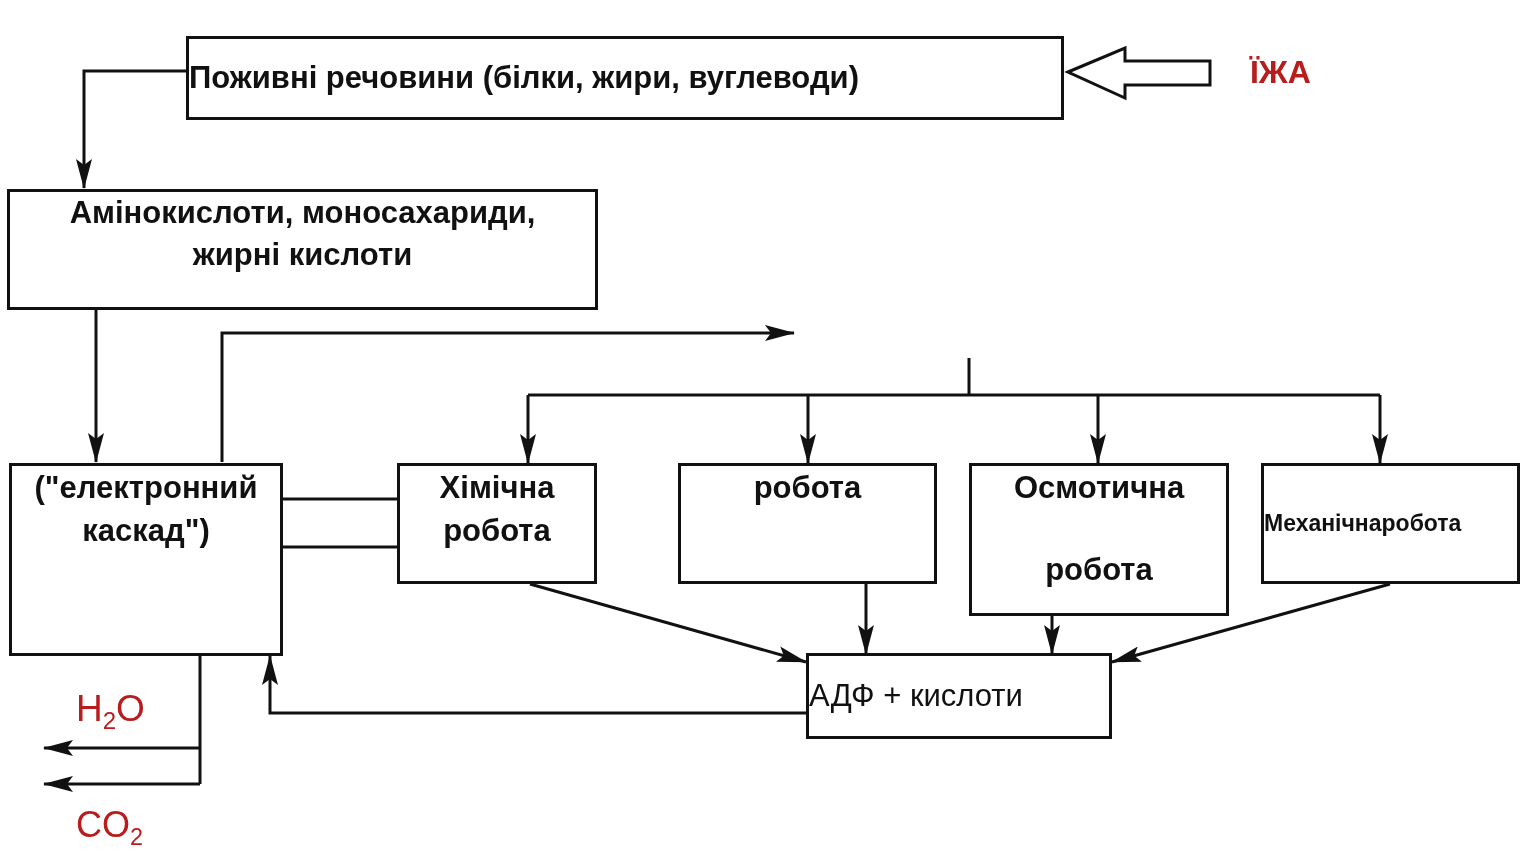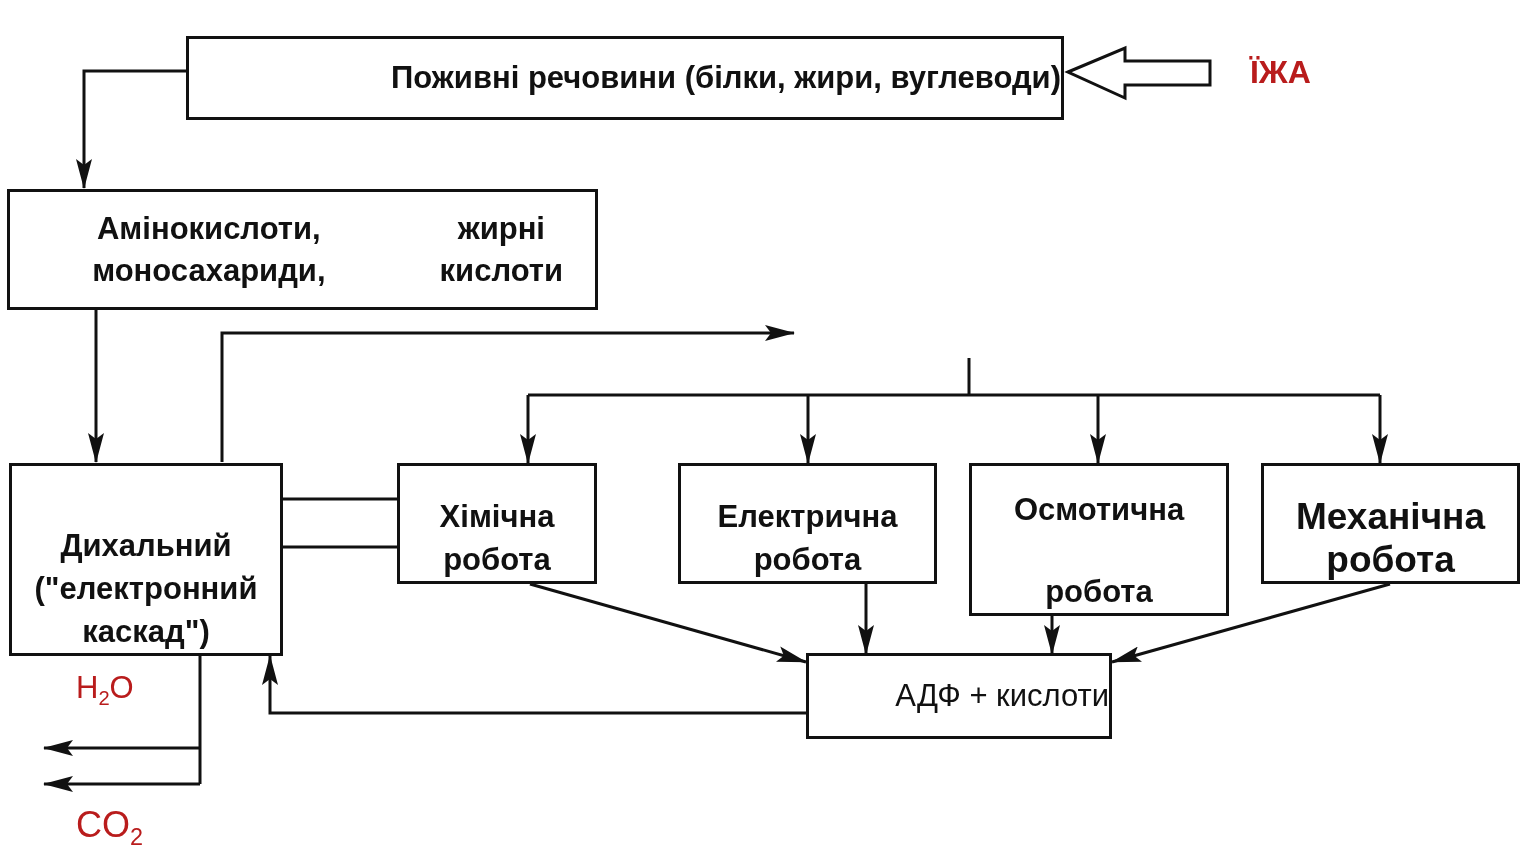--- a/index.html
+++ b/index.html
@@ -1,20 +1,20 @@
 <!DOCTYPE html>
 <html><head>
   <meta charset="utf-8">
   <style>
     html, body { margin: 0; padding: 0; background: #ffffff; }
     #stage { position: relative; width: 1539px; height: 867px; overflow: hidden; background: #ffffff; }
     #wires { position: absolute; left: 0; top: 0; width: 1539px; height: 867px; }
     .box {
       position: absolute; box-sizing: border-box; border: 3px solid #111;
-      display: flex; align-items: center; justify-content: flex-end; text-align: center;
+      display: flex; align-items: center; justify-content: flex-start; text-align: center;
       font-family: "Liberation Sans", sans-serif; font-weight: bold; color: #111;
       background: #fff;
     }
     .box span { display: block; }
     .lbl { position: absolute; font-family: "Liberation Sans", sans-serif; color: #b91c1c; }
     .bold { font-weight: bold; }
     sub { font-size: 65%; vertical-align: -0.35em; }
   </style>
 </head>
 <body>
@@ -61,52 +61,50 @@
 
     <path d="M1068,72 L1125,48 L1125,61 L1210,61 L1210,85 L1125,85 L1125,98 Z" fill="#fff" stroke="#111" stroke-width="3" stroke-linejoin="miter"></path>
   </svg>
 
   <div class="box" style="left:186px; top:36px; width:878px; height:84px; font-size:31px;">
     <span>Поживні речовини (білки, жири, вуглеводи)</span>
   </div>
 
   <div class="lbl bold" style="left:1250px; top:54px; font-size:32px;">ЇЖА</div>
 
-  <div class="box" style="left:7px; top:189px; width:591px; height:121px; font-size:31px; flex-direction:row; line-height:42px;">
+  <div class="box" style="left:7px; top:189px; width:591px; height:121px; font-size:31px; flex-direction:column; line-height:42px;">
     <span>Амінокислоти, моносахариди,</span>
     <span>жирні кислоти</span>
   </div>
 
 
   <div class="box" style="left:9px; top:463px; width:274px; height:193px; font-size:31px; flex-direction:column; line-height:43px;">
-    <span>Дихальний</span>
     <span>("електронний</span>
     <span>каскад")</span>
   </div>
 
   <div class="box" style="left:397px; top:463px; width:200px; height:121px; font-size:31px; flex-direction:column; line-height:43px;">
     <span>Хімічна</span>
     <span>робота</span>
   </div>
 
   <div class="box" style="left:678px; top:463px; width:259px; height:121px; font-size:31px; flex-direction:column; line-height:43px;">
-    <span>Електрична</span>
     <span>робота</span>
   </div>
 
   <div class="box" style="left:969px; top:463px; width:260px; height:153px; font-size:31px; flex-direction:column; line-height:43px;gap:39px;">
     <span>Осмотична</span>
     <span>робота</span>
   </div>
 
-  <div class="box" style="left:1261px; top:463px; width:259px; height:121px; font-size:37px; flex-direction:column; line-height:43px;">
+  <div class="box" style="left:1261px; top:463px; width:259px; height:121px; font-size:23px; line-height:43px;">
     <span>Механічна</span>
     <span>робота</span>
   </div>
 
   <div class="box" style="left:806px; top:653px; width:306px; height:86px; font-size:31px; font-weight:normal;">
     <span>АДФ + кислоти</span>
   </div>
 
-  <div class="lbl" style="left:76px; top:670px; font-size:31px;"><span>H</span><sub>2</sub><span>O</span></div>
+  <div class="lbl" style="left:76px; top:688px; font-size:37px;"><span>H</span><sub>2</sub><span>O</span></div>
 
   <div class="lbl" style="left:76px; top:804px; font-size:36px;"><span>CO</span><sub>2</sub></div>
 </div>
 
 </body></html>

